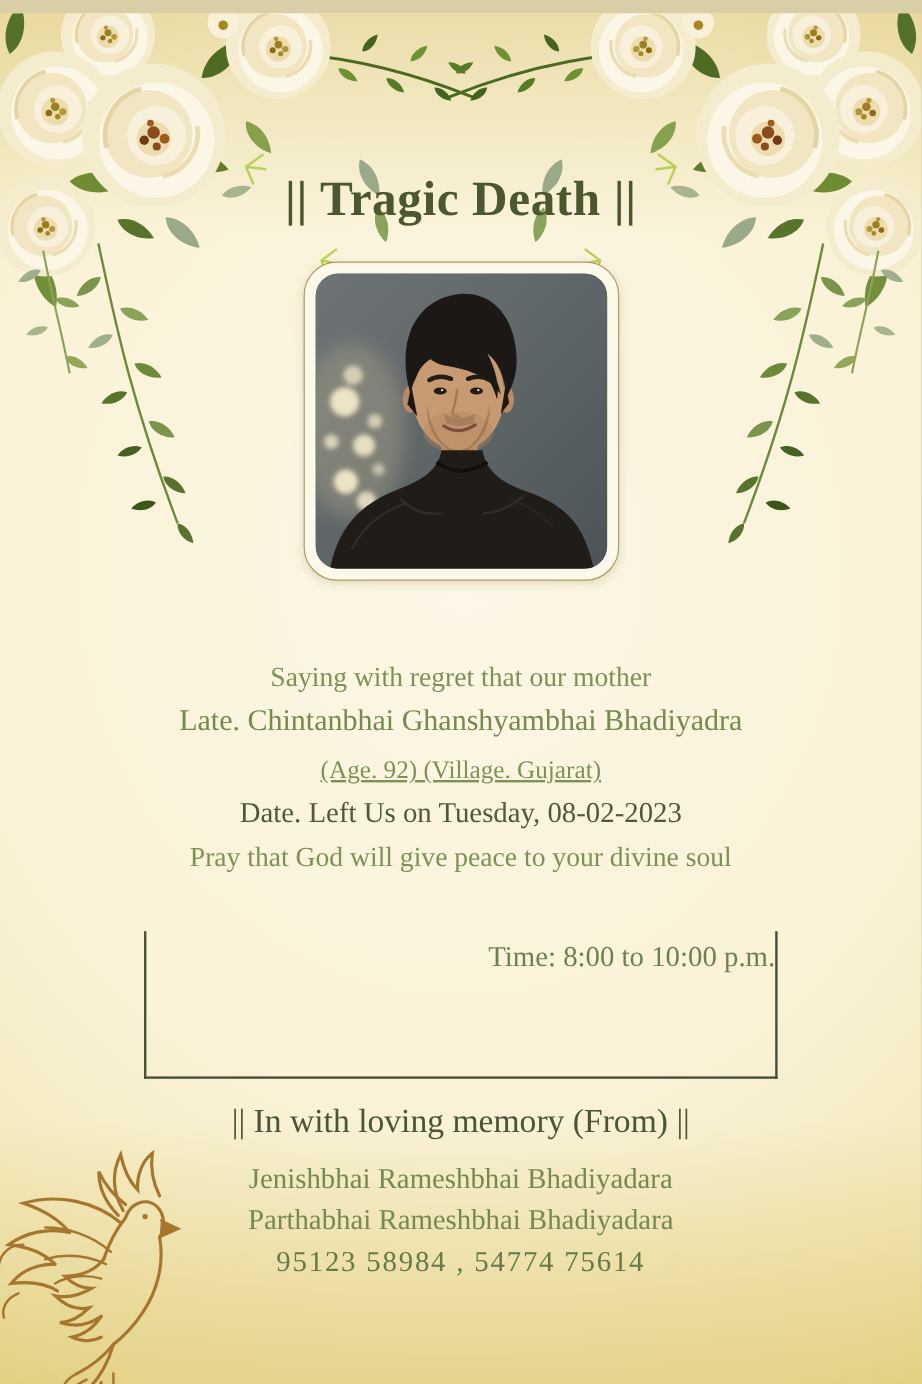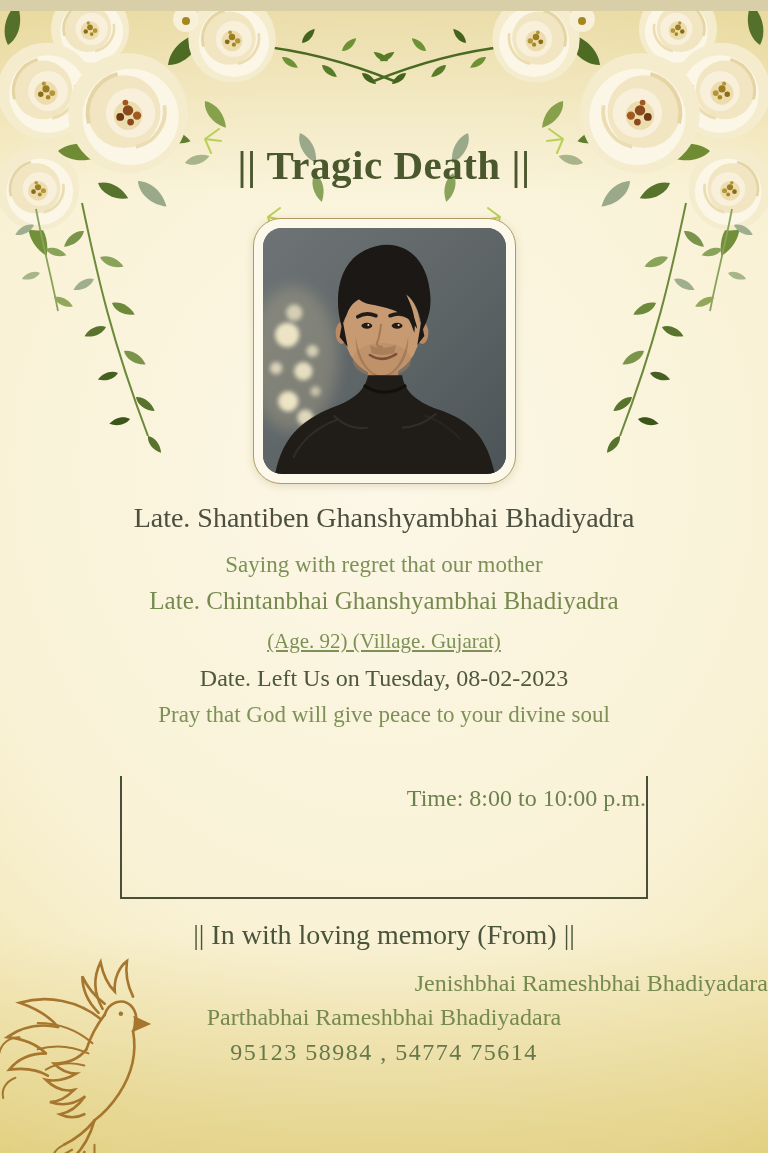--- a/index.html
+++ b/index.html
@@ -26,21 +26,21 @@
   
   .cline { position:absolute; left:0; right:0; text-align:center; line-height:1.15; }
   .t-title   { top:131px; font-size:41px; font-weight:bold; color:#4b582e; letter-spacing:.5px; }
   .name1     { top:491px; font-size:28px; color:#4c4f40; }
   .regret    { top:541px; font-size:23px; color:#7d9157; }
   .name2     { top:576px; font-size:25px; color:#76894f; }
   .agev      { top:618px; font-size:21px; color:#7d9157;text-decoration:underline; }
   .ddate     { top:654px; font-size:24px; color:#4d5939; }
   .pray      { top:691px; font-size:23px; color:#7d9157; }
   .mem-title { top:908px; font-size:28px; color:#49543a; }
-  .mem-n1    { top:959px; font-size:24px; color:#76894f;text-align:right; }
+  .mem-n1    { top:959px; font-size:24px; color:#76894f; }
   .mem-n2    { top:993px; font-size:24px; color:#76894f; }
   .mem-ph    { top:1028px; font-size:24px; color:#65794a; letter-spacing:1.5px; }
 
   
   .photo-frame {
     position:absolute; top:207px; left:253px;
     width:263px; height:266px;
     box-sizing:border-box;
     border:1.5px solid #b19a61;
     border-radius:28px;
@@ -243,21 +243,20 @@
         <path d="M12,244 C20,204 42,188 74,176 C94,168 102,158 104,146 L138,146 C140,160 150,172 174,180 C208,192 222,208 230,244 Z" fill="#201d19"></path>
         <path d="M100,156 Q120,170 142,156" stroke="#121009" stroke-width="3" fill="none"></path>
         <path d="M70,186 C80,196 92,200 104,198" stroke="#37322b" stroke-width="2" fill="none" opacity="0.8"></path>
         <path d="M172,184 C160,194 148,198 138,198" stroke="#37322b" stroke-width="2" fill="none" opacity="0.8"></path>
         <path d="M30,228 C40,206 58,196 74,190" stroke="#3a352e" stroke-width="2" fill="none" opacity="0.6"></path>
         <path d="M196,210 C186,198 172,190 160,186" stroke="#2e2a24" stroke-width="2" fill="none" opacity="0.6"></path>
       </svg>
     </div>
   </div>
 
-  <div class="cline name1">Late. Shantiben Ghanshyambhai Bhadiyadra</div>
   <div class="cline name2">Late. Chintanbhai Ghanshyambhai Bhadiyadra</div>
   <div class="cline regret">Saying with regret that our mother</div>
   <div class="cline agev">(Age. 92) (Village. Gujarat)</div>
   <div class="cline ddate">Date. Left Us on Tuesday, 08-02-2023</div>
   <div class="cline pray">Pray that God will give peace to your divine soul</div>
 
   <div class="prayer-box">
     <div class="pline time">Time: 8:00 to 10:00 p.m.</div>
   </div>
 

